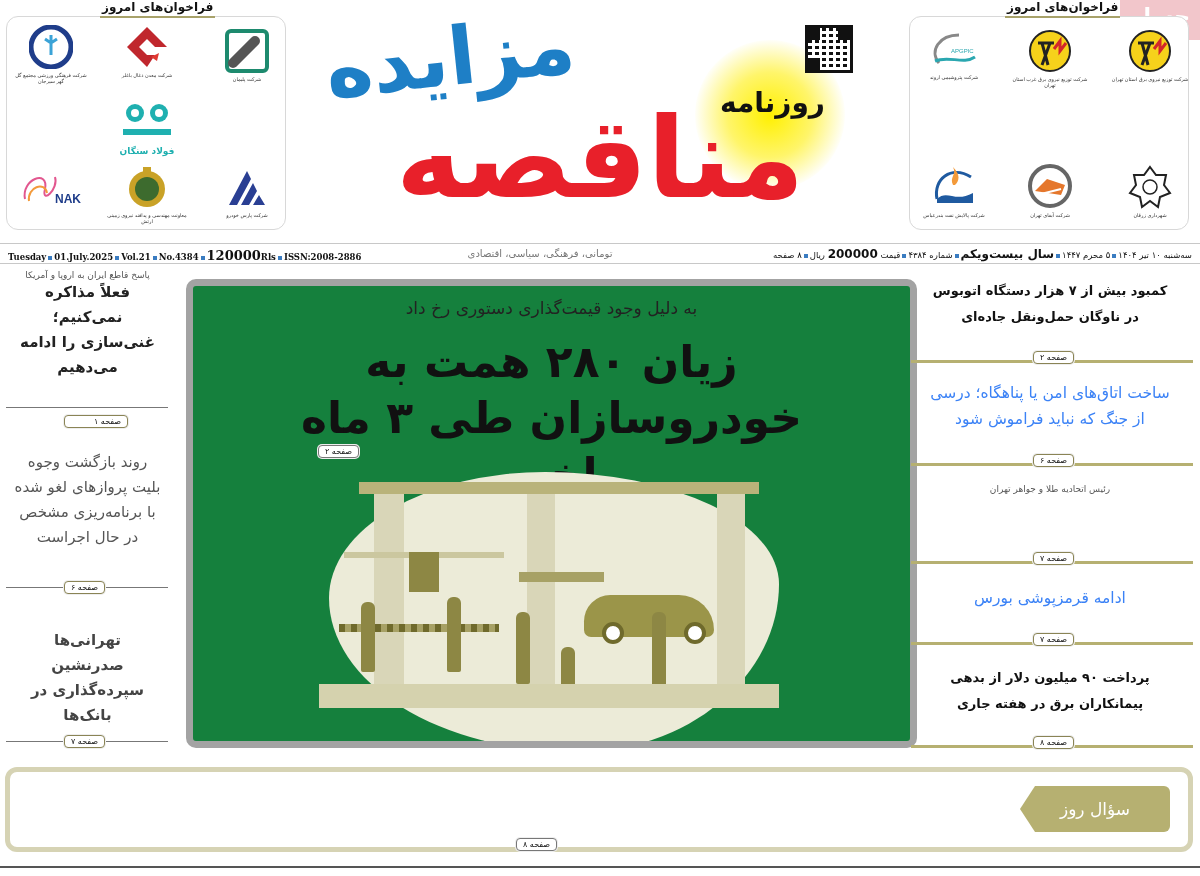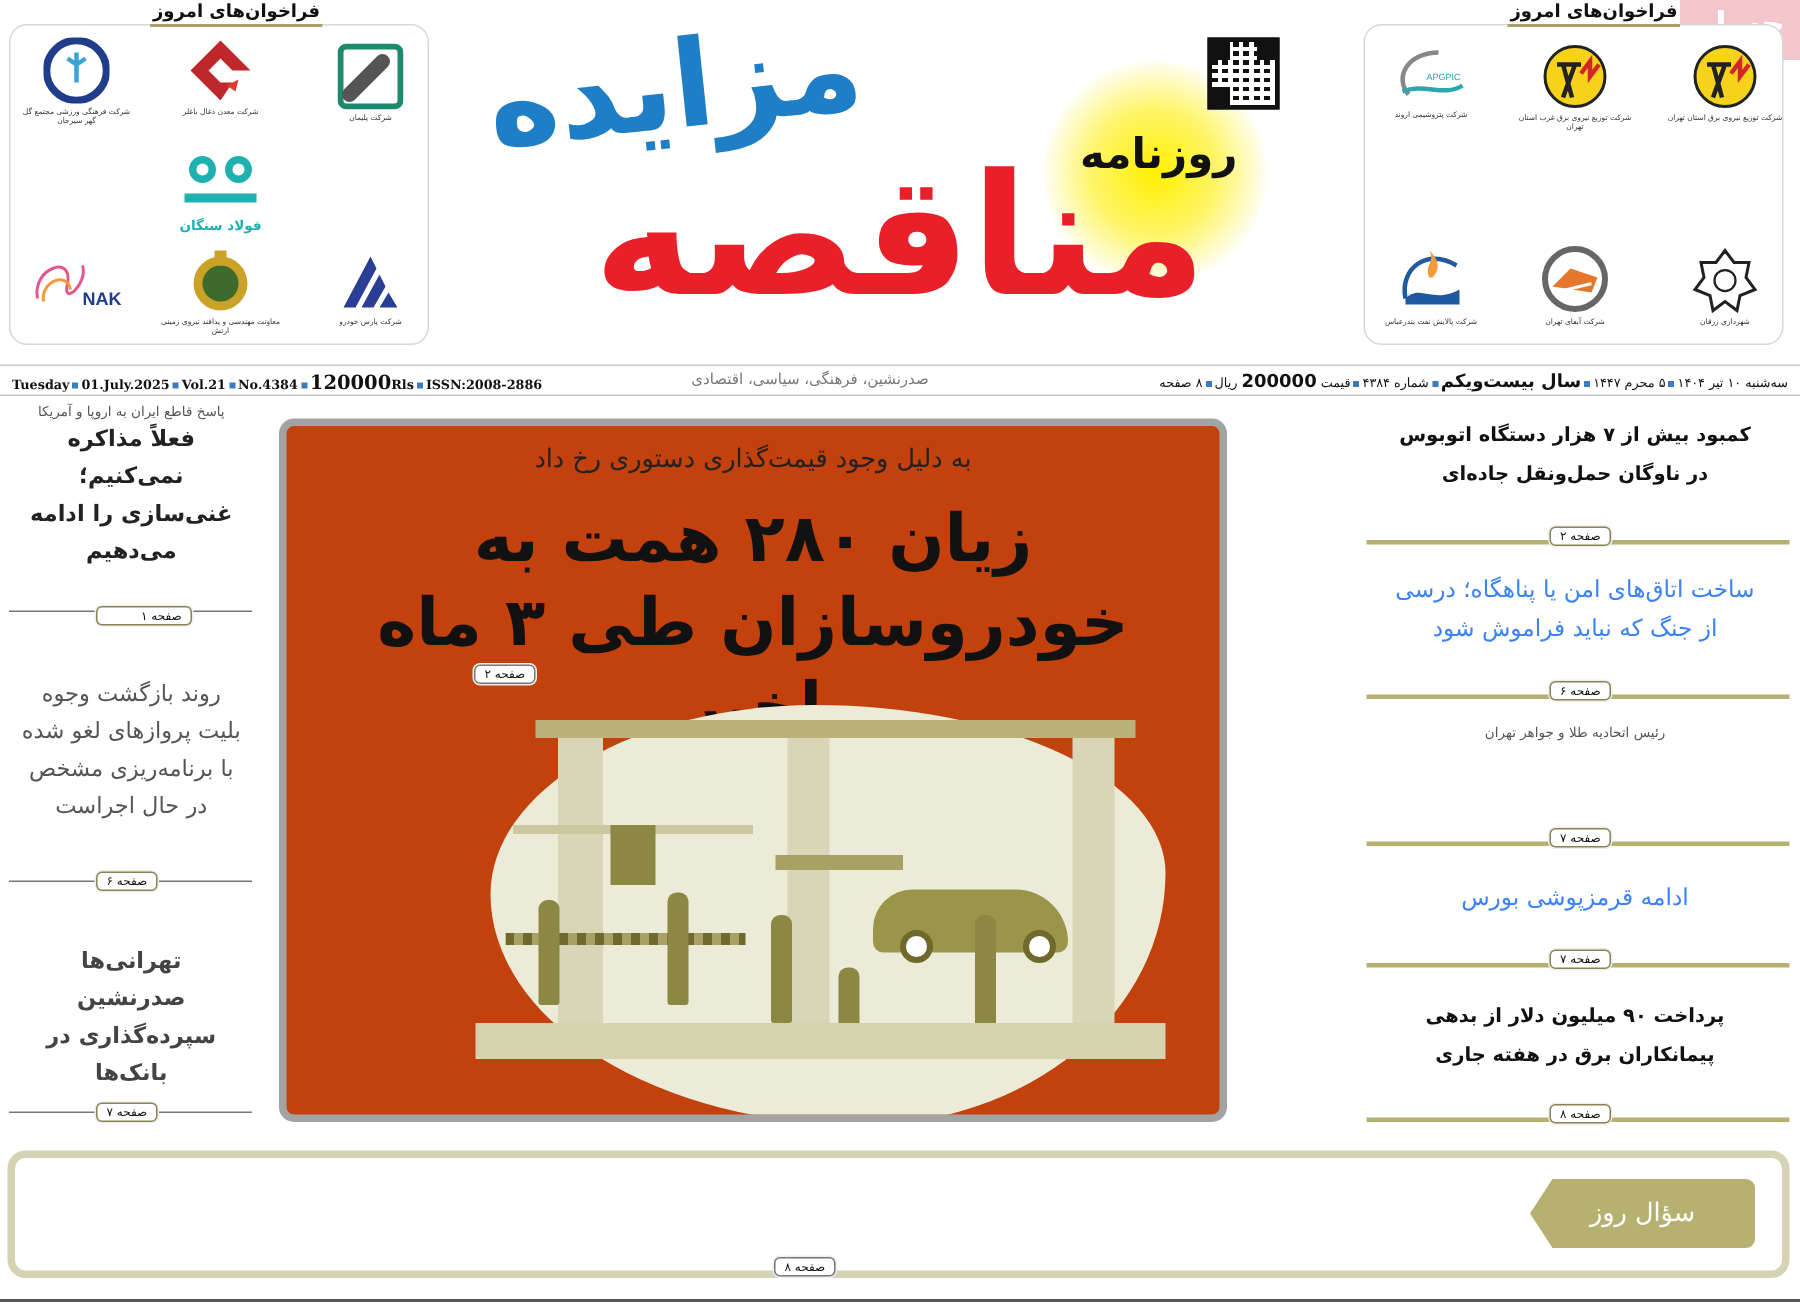--- a/index.html
+++ b/index.html
@@ -45,21 +45,21 @@
   .lcol { position: absolute; left: 0; top: 270px; width: 175px; }
   .lcol .item { position: absolute; left: 0; width: 175px; text-align: center; direction: rtl; }
   .kicker { font-size: 9px; color: #555; }
   .lhead-bold { font-size: 15px; font-weight: bold; line-height: 25px; color: #222; }
   .lhead-light { font-size: 15px; line-height: 25px; color: #555; }
   .divider { position: absolute; left: 6px; width: 162px; height: 1px; background: #777; }
   .pg { position: absolute; font-size: 8px; background: #fff; border: 1px solid #777; border-radius: 4px; padding: 0 6px; line-height: 11px; direction: rtl; box-shadow: 0 0 0 1px #eee; }
   .pg-olive { border-color: #8a8455; }
 
   
-  .main { position: absolute; left: 186px; top: 279px; width: 632px; height: 469px; border: 5px solid #a3a3a3; border-radius: 10px; background: #c2410c; overflow: hidden; }
+  .main { position: absolute; left: 186px; top: 279px; width: 731px; height: 469px; border: 7px solid #a3a3a3; border-radius: 10px; background: #15803d; overflow: hidden; }
   .m-kicker { position: absolute; left: 0; top: 12px; width: 100%; text-align: center; direction: rtl; font-size: 17px; color: #222; }
   .m-head { position: absolute; left: 0; top: 48px; width: 100%; text-align: center; direction: rtl; font-size: 44px; line-height: 56px; font-weight: bold; color: #111; letter-spacing: -1px; }
   .m-pg { left: 125px; top: 159px; }
 
   .illus { position: absolute; left: 126px; top: 186px; width: 460px; height: 280px; }
   .blob { position: absolute; left: 10px; top: 0; width: 450px; height: 280px; background: #ecebd8; border-radius: 48% 52% 45% 55% / 45% 40% 60% 55%; }
   .beam { position: absolute; background: #b9b37a; }
   .col { position: absolute; background: #d9d6b8; }
   .car { position: absolute; left: 265px; top: 123px; width: 130px; height: 42px; background: #9b9549; border-radius: 30px 40px 8px 8px; }
   .wheel { position: absolute; width: 22px; height: 22px; border-radius: 50%; background: #fff; border: 4px solid #6f6a2c; }
@@ -203,33 +203,33 @@
     <div class="qr-inner"></div>
   </div>
 <div class="brand-blue">مزایده</div>
 <div class="brand-small">روزنامه</div>
 <div class="brand-red">مناقصه</div>
 
 <div class="infobar">
   <div class="info-en">
     <span>Tuesday</span><span class="dot"></span><span>01.July.2025</span><span class="dot"></span><span>Vol.21</span><span class="dot"></span><span>No.4384</span><span class="dot"></span><span class="big">120000</span><span>Rls</span><span class="dot"></span><span>ISSN:2008-2886</span>
   </div>
-  <div class="info-cat">صدرنشین، فرهنگی، سیاسی، اقتصادی</div>
+  <div class="info-cat">تومانی، فرهنگی، سیاسی، اقتصادی</div>
   <div class="info-fa">
     <span>سه‌شنبه ۱۰ تیر ۱۴۰۴</span><span class="dot"></span><span>۵ محرم ۱۴۴۷</span><span class="dot"></span><span class="big">سال بیست‌ویکم</span><span class="dot"></span><span>شماره ۴۳۸۴</span><span class="dot"></span><span>قیمت</span> <span class="big">200000</span> <span>ریال</span><span class="dot"></span><span>۸ صفحه</span>
   </div>
 </div>
 
 <div class="lcol">
   <div class="item" style="top:0;">
     <div class="kicker">پاسخ قاطع ایران به اروپا و آمریکا</div>
     <div class="lhead-bold" style="padding:0 18px;">فعلاً مذاکره نمی‌کنیم؛ غنی‌سازی را ادامه می‌دهیم</div>
   </div>
   <div class="divider" style="top:137px;"></div>
-  <span class="pg pg-olive" style="left:64px;top:134px;padding-left:29px;">صفحه ۱</span>
+  <span class="pg pg-olive" style="left:64px;top:145px;padding-left:29px;">صفحه ۱</span>
 
   <div class="item" style="top:180px;">
     <div class="lhead-light" style="padding:0 14px;">روند بازگشت وجوه بلیت پروازهای لغو شده با برنامه‌ریزی مشخص در حال اجراست</div>
   </div>
   <div class="divider" style="top:317px;"></div>
   <span class="pg pg-olive" style="left:64px;top:311px;">صفحه ۶</span>
 
   <div class="item" style="top:358px;">
     <div class="lhead-bold" style="padding:0 18px;color:#444;">تهرانی‌ها صدرنشین سپرده‌گذاری در بانک‌ها</div>
   </div>

